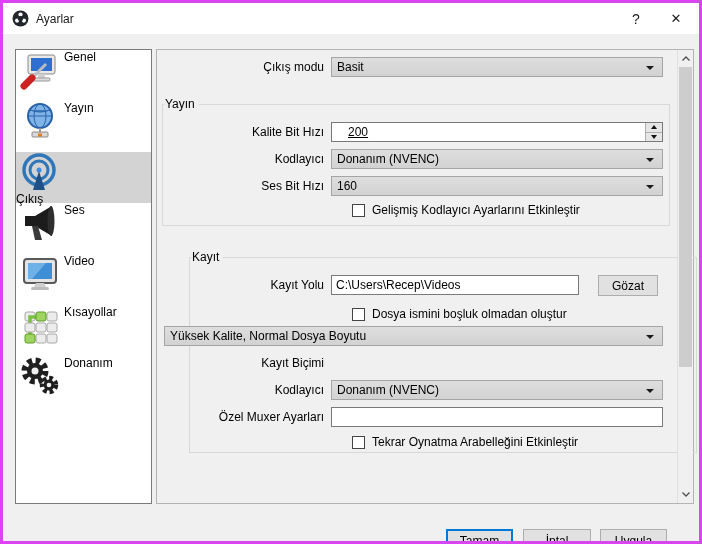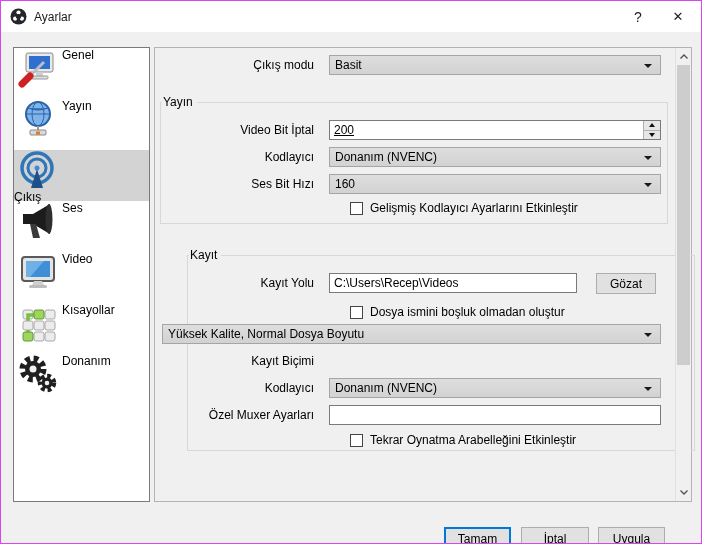--- a/index.html
+++ b/index.html
@@ -1,20 +1,20 @@
 <!DOCTYPE html>
 <html><head>
 <meta charset="utf-8">
 <style>
   * { margin:0; padding:0; box-sizing:border-box; }
   html,body { width:702px; height:544px; }
   body { font-family:"Liberation Sans", sans-serif; font-size:12px; color:#000; }
 
   .window { position:relative; width:702px; height:544px; background:#f0f0f0;
-            border:1px solid #d946ef; overflow:hidden; }
+            border:3px solid #d946ef; overflow:hidden; }
 
   
   .titlebar { position:absolute; left:0; top:0; right:0; height:31px; background:#ffffff;
               display:flex; align-items:center; }
   .app-icon { margin-left:9px; width:17px; height:17px; flex:0 0 auto; }
   .title-text { margin-left:7px; font-size:12px; color:#1a1a1a; }
   .caption-btn { position:absolute; top:0; width:34px; height:31px; display:flex;
                  align-items:center; justify-content:center; color:#222; font-size:14px; }
   .btn-help  { right:46px; }
   .btn-close { right:6px; font-size:13px; }
@@ -30,37 +30,37 @@
   
   .panel { position:absolute; left:153px; top:46px; width:538px; height:455px;
            background:#f0f0f0; border:1px solid #b4b4b4; }
 
   fieldset.grp { position:absolute; left:5px; width:508px; border:1px solid #d8d8d8; }
   fieldset.grp legend { font-size:12px; color:#000; padding:0 4px 0 1px; margin-left:1px; }
   .grp-stream { top:47px;  height:129px; }
   .grp-record { top:200px; height:203px;margin-left:27px; }
 
   .row { position:absolute; left:7px; right:30px; height:20px; display:flex; align-items:stretch; }
-  .lbl { width:167px; padding-right:15px; text-align:right; line-height:20px; white-space:nowrap; flex:0 0 auto; }
+  .lbl { width:167px; padding-right:7px; text-align:right; line-height:20px; white-space:nowrap; flex:0 0 auto; }
 
   
   .combo { position:relative; flex:1; background:linear-gradient(#dedede,#d2d2d2);
            border:1px solid #a5a5a5; display:flex; align-items:center; }
   .combo-text { padding-left:5px; line-height:18px; }
   .combo-arrow { position:absolute; right:8px; top:8px; width:0; height:0;
                  border-left:4px solid transparent; border-right:4px solid transparent;
                  border-top:4px solid #1a1a1a; }
 
   
   .txt { flex:1; border:1px solid #7a7a7a; background:#fff; font:12px "Liberation Sans",sans-serif;
          padding:0 4px; height:20px; outline:none; }
 
   
   .spin { flex:1; display:flex; border:1px solid #7a7a7a; background:#fff; height:20px; }
-  .spin input { flex:1; border:0; font:12px "Liberation Sans",sans-serif; padding:0 4px; outline:none;text-decoration:underline; }
+  .spin input { flex:1; border:0; font:12px "Liberation Sans",sans-serif; padding:0 16px; outline:none;text-decoration:underline; }
   .spin-btns { width:17px; display:flex; flex-direction:column; flex:0 0 auto; }
   .spin-b { flex:1; background:#e6e6e6; border-left:1px solid #b0b0b0; display:flex;
             align-items:center; justify-content:center; }
   .spin-b + .spin-b { border-top:1px solid #b0b0b0; }
   .tri-up { width:0; height:0; border-left:3px solid transparent; border-right:3px solid transparent;
             border-bottom:4px solid #111; }
   .tri-dn { width:0; height:0; border-left:3px solid transparent; border-right:3px solid transparent;
             border-top:4px solid #111; }
 
   
@@ -220,21 +220,21 @@
 
     <div class="row" style="top:7px">
       <span class="lbl">Çıkış modu</span>
       <div class="combo">
         <span class="combo-text">Basit</span>
         <span class="combo-arrow"></span>
       </div>
     </div>
 
     <div class="row" style="top:72px">
-      <span class="lbl">Video Bit İptal</span>
+      <span class="lbl">Kalite Bit Hızı</span>
       <div class="spin">
         <input value="200" style="">
         <div class="spin-btns">
           <div class="spin-b">
               <span class="tri-up"></span>
             </div>
           <div class="spin-b">
               <span class="tri-dn"></span>
             </div>
         </div>

